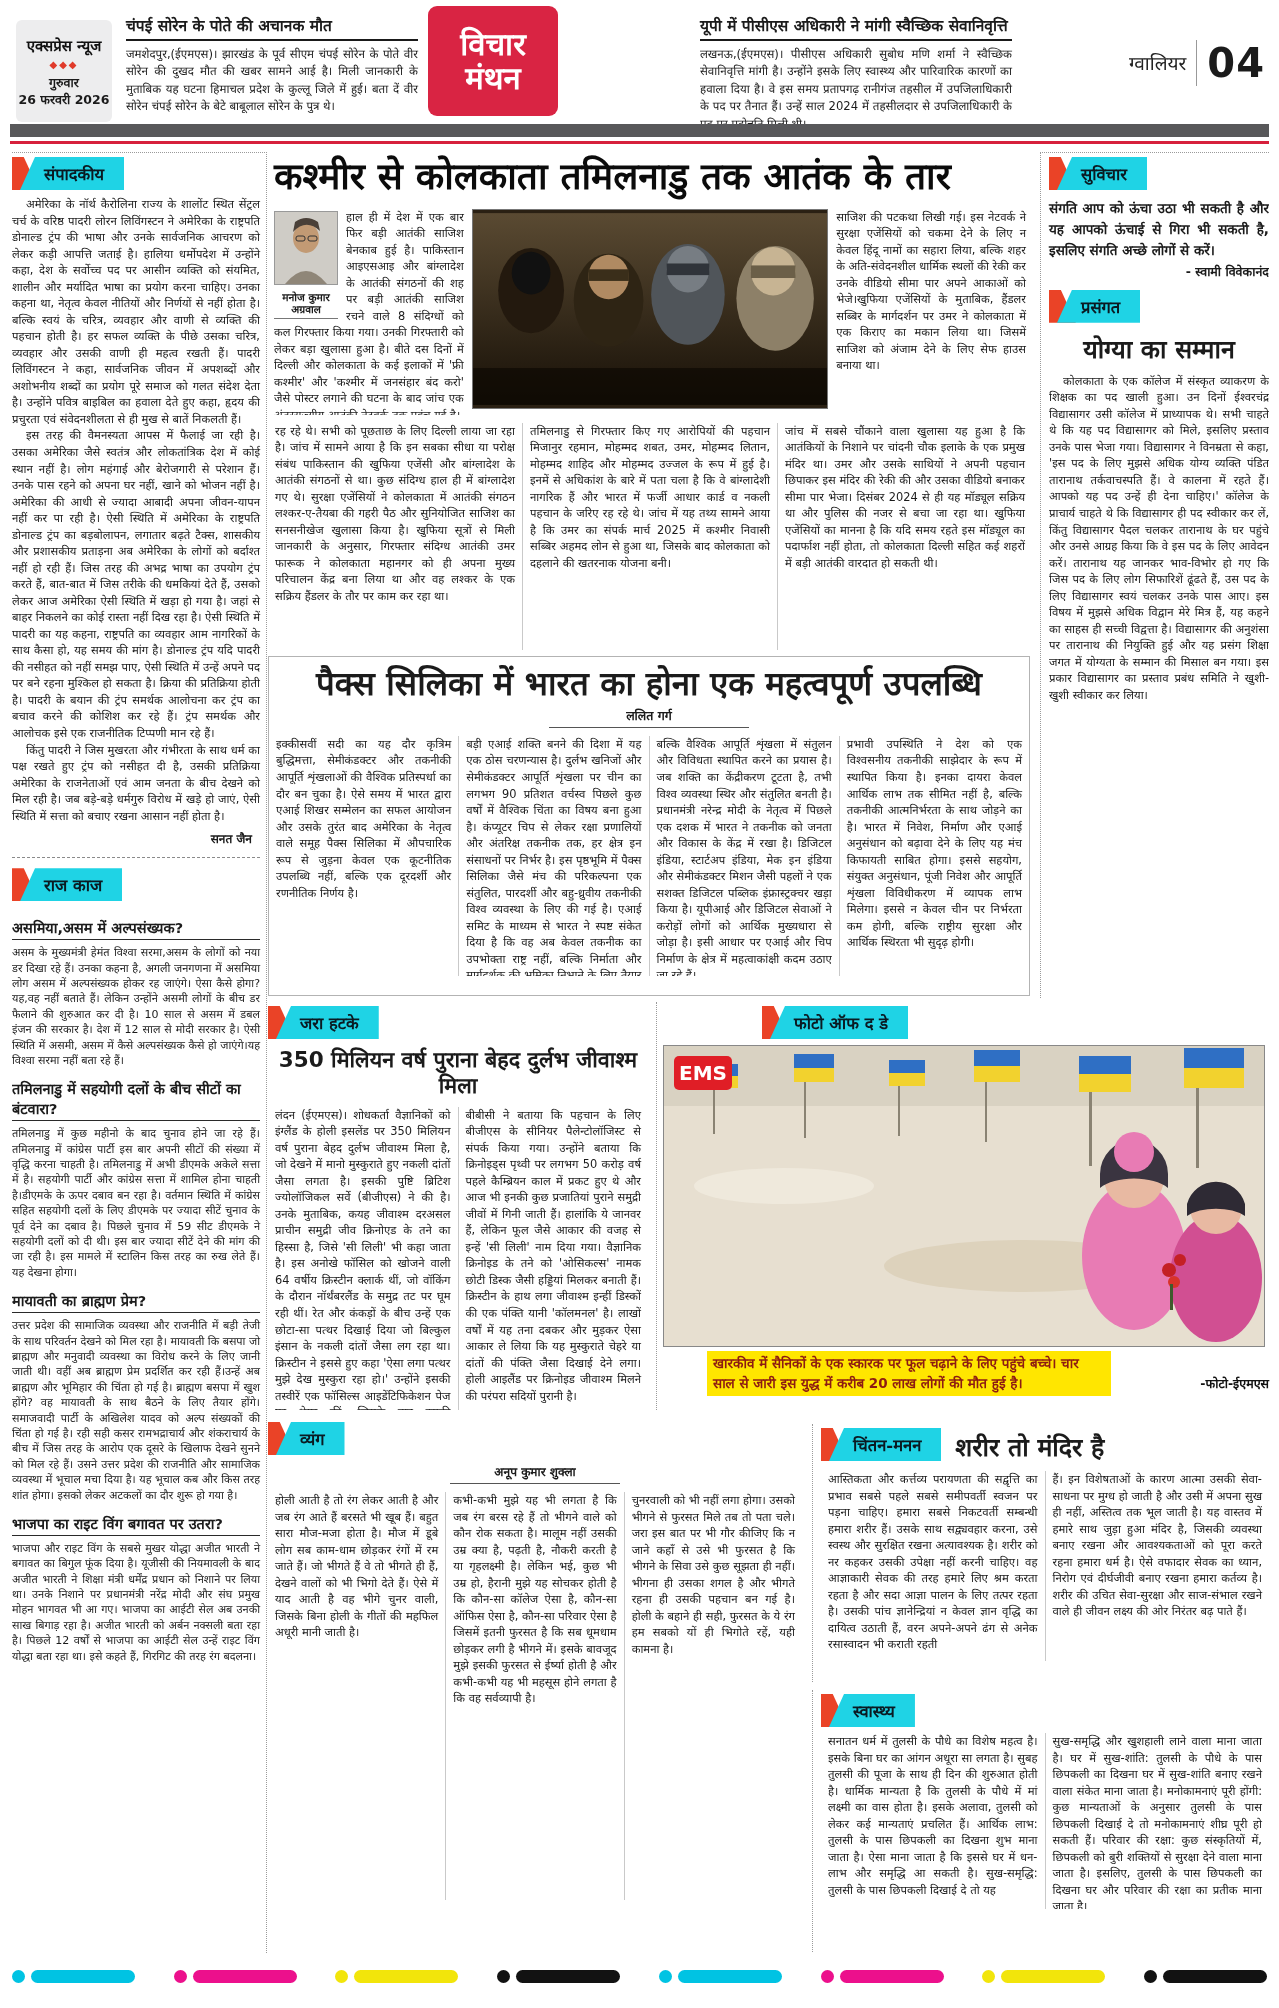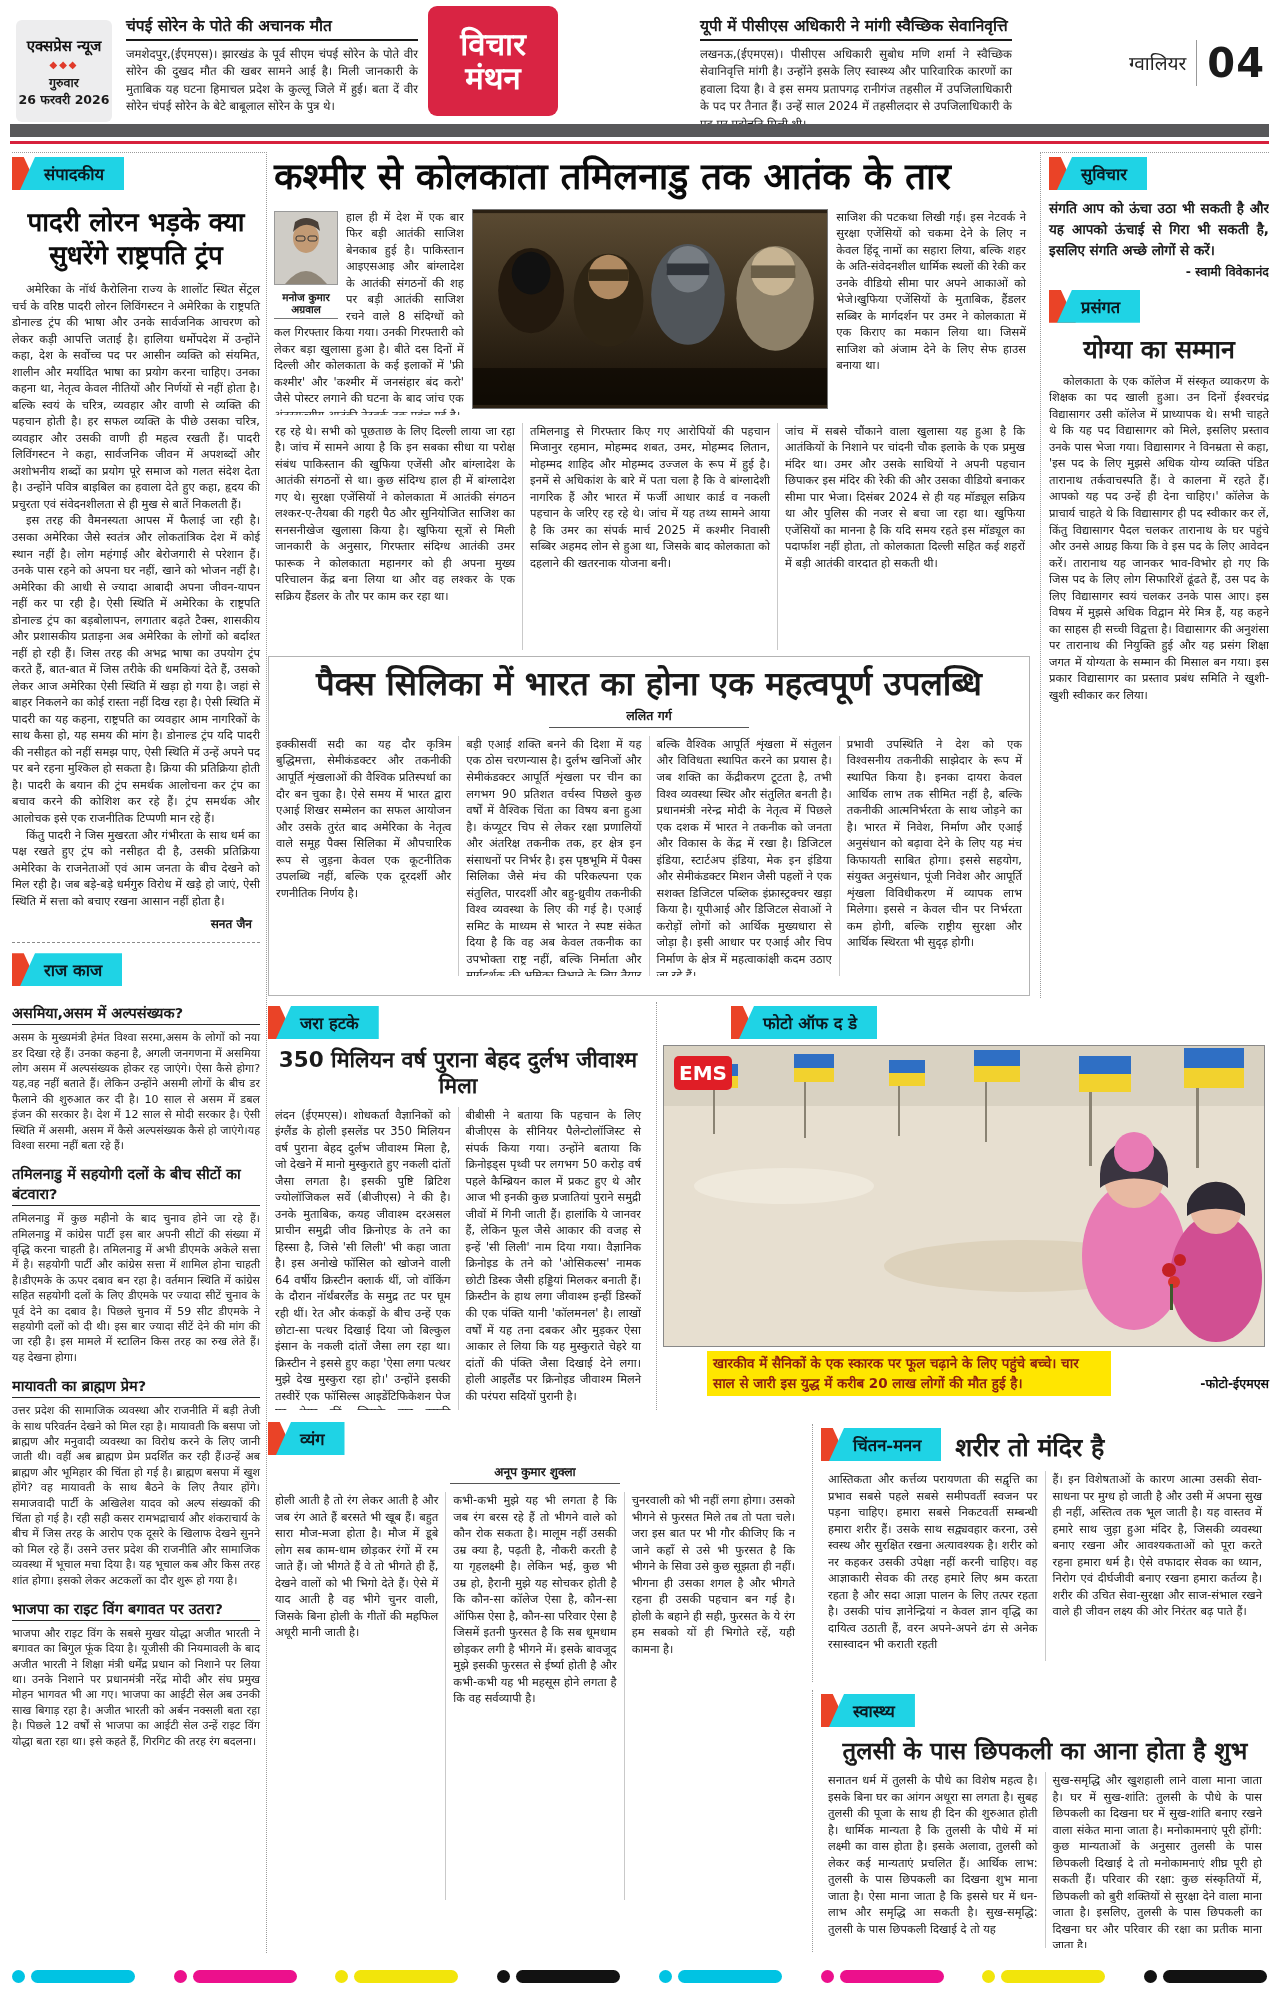--- a/index.html
+++ b/index.html
@@ -61,21 +61,21 @@
   #pax{left:268px;top:656px;width:762px;height:340px;border:1px solid #b3b3b3;box-sizing:border-box;padding:6px 0;}
   #pax-headline{font-weight:800;font-size:33px;text-align:center;line-height:1.15;margin:2px 0 4px 0;}
   .byline-c{text-align:center;font-weight:800;font-size:12.5px;margin:2px auto 8px auto;width:200px;border-bottom:1px solid #555;padding-bottom:3px;}
   #pax .cols{height:240px;}
   
   #jara{left:268px;top:1002px;width:380px;height:408px;}
   #fossil-headline{font-weight:800;font-size:21.5px;text-align:center;margin:2px 0 8px 0;line-height:1.2;}
   #jara .cols{height:310px;}
   
   #photoday{left:656px;top:1002px;width:613px;height:408px;border-left:1px dotted #9a9a9a;padding-left:6px;box-sizing:border-box;}
-  #photoday .sec{margin-left:68px;}
+  #photoday .sec{margin-left:99px;}
   #ukr-photo{width:600px;height:300px;display:block;border:1px solid #888;}
   #pd-caprow{display:flex;margin-top:4px;align-items:flex-start;padding-left:44px;}
   #pd-caption{background:#ffe600;color:#8d1b12;font-weight:800;font-size:13.5px;line-height:1.45;padding:3px 6px;width:392px;}
   #pd-credit{font-weight:800;font-size:12.5px;margin-left:auto;padding-top:24px;color:#111;}
   
   #rightcol{left:1040px;top:152px;width:229px;height:846px;border-left:1px dotted #9a9a9a;
             border-top:1px dotted #9a9a9a;padding-left:8px;box-sizing:border-box;}
   #suvichar-quote{font-weight:700;font-size:13.5px;line-height:1.55;margin:2px 0 2px 0;}
   #suvichar-author{text-align:right;font-weight:800;font-size:12.5px;margin-bottom:6px;}
   #prasangat-headline{font-weight:800;font-size:25px;text-align:center;margin:2px 0 8px 0;}
@@ -132,21 +132,20 @@
 </div>
 
 <div class="abs" id="graybar"></div>
 <div class="abs" id="redline"></div>
 
 <div class="abs clip" id="leftcol">
   <div class="sec">
     <span class="tri"></span>
     <span class="box">संपादकीय</span>
   </div>
-  <div id="ed-headline">पादरी लोरन भड़के क्या सुधरेंगे राष्ट्रपति ट्रंप</div>
   <div class="body-txt just" style="text-indent:14px;">अमेरिका के नॉर्थ कैरोलिना राज्य के शालोंट स्थित सेंट्रल चर्च के वरिष्ठ पादरी लोरन लिविंगस्टन ने अमेरिका के राष्ट्रपति डोनाल्ड ट्रंप की भाषा और उनके सार्वजनिक आचरण को लेकर कड़ी आपत्ति जताई है। हालिया धर्मोपदेश में उन्होंने कहा, देश के सर्वोच्च पद पर आसीन व्यक्ति को संयमित, शालीन और मर्यादित भाषा का प्रयोग करना चाहिए। उनका कहना था, नेतृत्व केवल नीतियों और निर्णयों से नहीं होता है। बल्कि स्वयं के चरित्र, व्यवहार और वाणी से व्यक्ति की पहचान होती है। हर सफल व्यक्ति के पीछे उसका चरित्र, व्यवहार और उसकी वाणी ही महत्व रखती हैं। पादरी लिविंगस्टन ने कहा, सार्वजनिक जीवन में अपशब्दों और अशोभनीय शब्दों का प्रयोग पूरे समाज को गलत संदेश देता है। उन्होंने पवित्र बाइबिल का हवाला देते हुए कहा, हृदय की प्रचुरता एवं संवेदनशीलता से ही मुख से बातें निकलती हैं।</div>
   <div class="body-txt just" style="text-indent:14px;">इस तरह की वैमनस्यता आपस में फैलाई जा रही है। उसका अमेरिका जैसे स्वतंत्र और लोकतांत्रिक देश में कोई स्थान नहीं है। लोग महंगाई और बेरोजगारी से परेशान हैं। उनके पास रहने को अपना घर नहीं, खाने को भोजन नहीं है। अमेरिका की आधी से ज्यादा आबादी अपना जीवन-यापन नहीं कर पा रही है। ऐसी स्थिति में अमेरिका के राष्ट्रपति डोनाल्ड ट्रंप का बड़बोलापन, लगातार बढ़ते टैक्स, शासकीय और प्रशासकीय प्रताड़ना अब अमेरिका के लोगों को बर्दाश्त नहीं हो रही हैं। जिस तरह की अभद्र भाषा का उपयोग ट्रंप करते हैं, बात-बात में जिस तरीके की धमकियां देते हैं, उसको लेकर आज अमेरिका ऐसी स्थिति में खड़ा हो गया है। जहां से बाहर निकलने का कोई रास्ता नहीं दिख रहा है। ऐसी स्थिति में पादरी का यह कहना, राष्ट्रपति का व्यवहार आम नागरिकों के साथ कैसा हो, यह समय की मांग है। डोनाल्ड ट्रंप यदि पादरी की नसीहत को नहीं समझ पाए, ऐसी स्थिति में उन्हें अपने पद पर बने रहना मुश्किल हो सकता है। क्रिया की प्रतिक्रिया होती है। पादरी के बयान की ट्रंप समर्थक आलोचना कर ट्रंप का बचाव करने की कोशिश कर रहे हैं। ट्रंप समर्थक और आलोचक इसे एक राजनीतिक टिप्पणी मान रहे हैं।</div>
   <div class="body-txt just" style="text-indent:14px;">किंतु पादरी ने जिस मुखरता और गंभीरता के साथ धर्म का पक्ष रखते हुए ट्रंप को नसीहत दी है, उसकी प्रतिक्रिया अमेरिका के राजनेताओं एवं आम जनता के बीच देखने को मिल रही है। जब बड़े-बड़े धर्मगुरु विरोध में खड़े हो जाएं, ऐसी स्थिति में सत्ता को बचाए रखना आसान नहीं होता है।</div>
   <div id="ed-byline">सनत जैन</div>
   <div class="dashsep"></div>
 
   <div class="sec">
     <span class="tri"></span>
     <span class="box">राज काज</span>
   </div>
@@ -349,21 +348,20 @@
     <div class="col body-txt just">आस्तिकता और कर्त्तव्य परायणता की सद्वृत्ति का प्रभाव सबसे पहले सबसे समीपवर्ती स्वजन पर पड़ना चाहिए। हमारा सबसे निकटवर्ती सम्बन्धी हमारा शरीर हैं। उसके साथ सद्व्यवहार करना, उसे स्वस्थ और सुरक्षित रखना अत्यावश्यक है। शरीर को नर कहकर उसकी उपेक्षा नहीं करनी चाहिए। वह आज्ञाकारी सेवक की तरह हमारे लिए श्रम करता रहता है और सदा आज्ञा पालन के लिए तत्पर रहता है। उसकी पांच ज्ञानेन्द्रियां न केवल ज्ञान वृद्धि का दायित्व उठाती हैं, वरन अपने-अपने ढंग से अनेक रसास्वादन भी कराती रहती</div>
     <div class="col body-txt just">हैं। इन विशेषताओं के कारण आत्मा उसकी सेवा-साधना पर मुग्ध हो जाती है और उसी में अपना सुख ही नहीं, अस्तित्व तक भूल जाती है। यह वास्तव में हमारे साथ जुड़ा हुआ मंदिर है, जिसकी व्यवस्था बनाए रखना और आवश्यकताओं को पूरा करते रहना हमारा धर्म है। ऐसे वफादार सेवक का ध्यान, निरोग एवं दीर्घजीवी बनाए रखना हमारा कर्तव्य है। शरीर की उचित सेवा-सुरक्षा और साज-संभाल रखने वाले ही जीवन लक्ष्य की ओर निरंतर बढ़ पाते हैं।</div>
   </div>
 </div>
 
 <div class="abs clip" id="swas">
   <div class="sec">
     <span class="tri"></span>
     <span class="box">स्वास्थ्य</span>
   </div>
-  <div id="swas-headline">तुलसी के पास छिपकली का आना होता है शुभ</div>
   <div class="cols clip">
     <div class="col body-txt just">सनातन धर्म में तुलसी के पौधे का विशेष महत्व है। इसके बिना घर का आंगन अधूरा सा लगता है। सुबह तुलसी की पूजा के साथ ही दिन की शुरुआत होती है। धार्मिक मान्यता है कि तुलसी के पौधे में मां लक्ष्मी का वास होता है। इसके अलावा, तुलसी को लेकर कई मान्यताएं प्रचलित हैं। आर्थिक लाभ: तुलसी के पास छिपकली का दिखना शुभ माना जाता है। ऐसा माना जाता है कि इससे घर में धन-लाभ और समृद्धि आ सकती है। सुख-समृद्धि: तुलसी के पास छिपकली दिखाई दे तो यह</div>
     <div class="col body-txt just">सुख-समृद्धि और खुशहाली लाने वाला माना जाता है। घर में सुख-शांति: तुलसी के पौधे के पास छिपकली का दिखना घर में सुख-शांति बनाए रखने वाला संकेत माना जाता है। मनोकामनाएं पूरी होंगी: कुछ मान्यताओं के अनुसार तुलसी के पास छिपकली दिखाई दे तो मनोकामनाएं शीघ्र पूरी हो सकती हैं। परिवार की रक्षा: कुछ संस्कृतियों में, छिपकली को बुरी शक्तियों से सुरक्षा देने वाला माना जाता है। इसलिए, तुलसी के पास छिपकली का दिखना घर और परिवार की रक्षा का प्रतीक माना जाता है।</div>
   </div>
 </div>
 
 <div class="abs" id="marks">
   <span class="mk">
       <span class="dot c"></span>
       <span class="pill c"></span>

